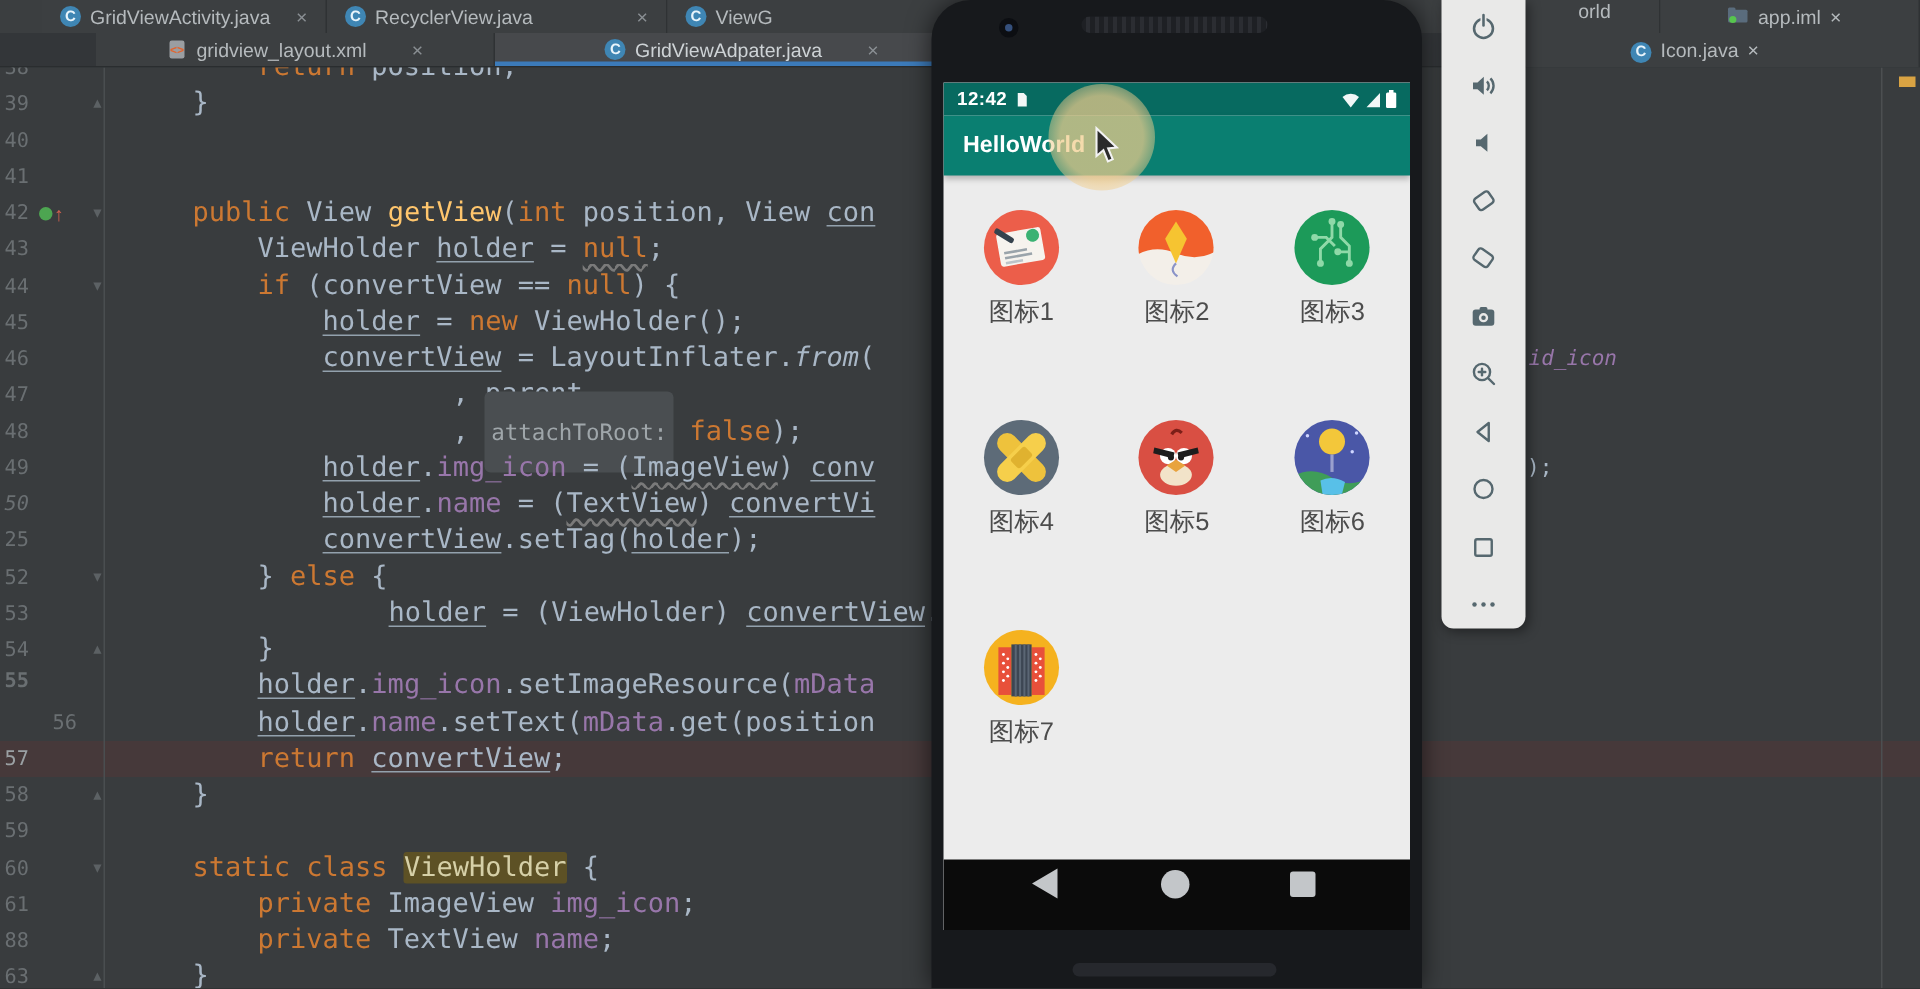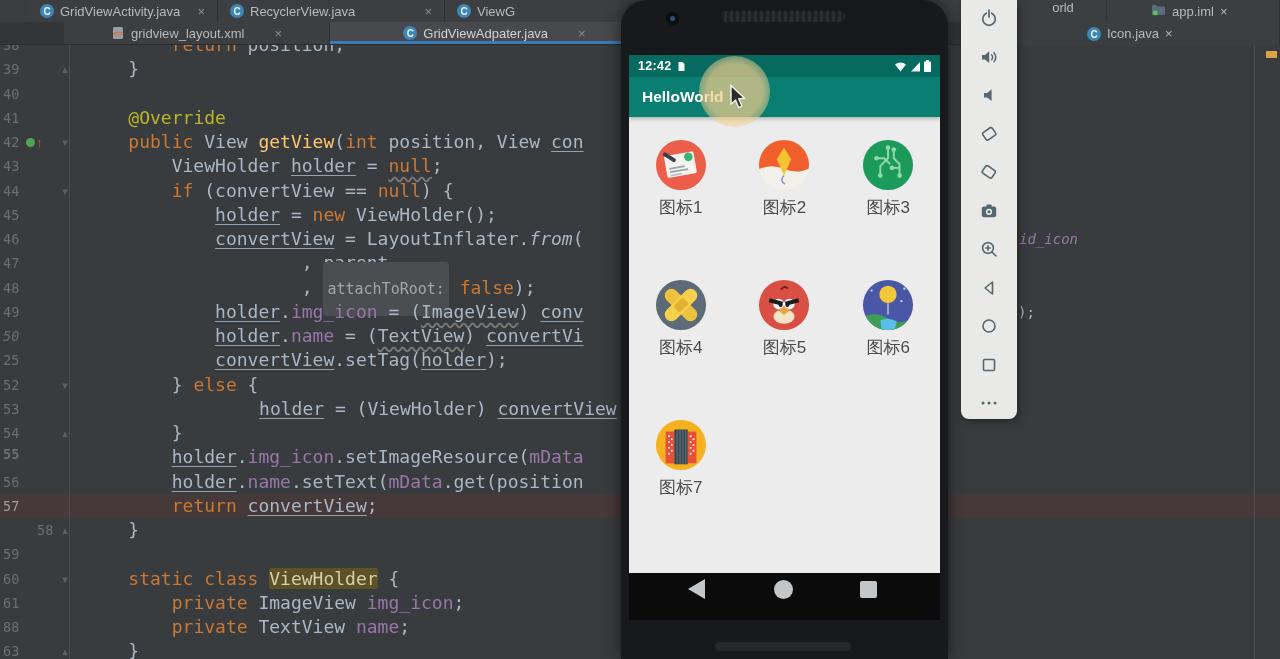--- a/index.html
+++ b/index.html
@@ -159,21 +159,20 @@
     <span>Icon.java</span>
     <span class="close">×</span>
   </div>
 
   <div id="editor">
     <div id="codeoffset">
       <div style="position:absolute;inset:0;">
           <div class="cline" style="top: 0px;"><span class="codetxt"><span class="sg-t">        </span><span class="sg-k">return</span><span class="sg-t"> position;</span></span></div>
           <div class="cline" style="top: 24.25px;"><span class="codetxt"><span class="sg-t">    }</span></span></div>
           <div class="cline" style="top: 48.5px;"><span class="codetxt"></span></div>
-          <div class="cline" style="top: 72.75px;"><span class="codetxt"><span class="sg-t">    </span><span class="sg-a">@Override</span></span></div>
           <div class="cline" style="top: 97px;"><span class="codetxt"><span class="sg-t">    </span><span class="sg-k">public</span><span class="sg-t"> View </span><span class="sg-m">getView</span><span class="sg-t">(</span><span class="sg-k">int</span><span class="sg-t"> position, View </span><span class="sg-u">con</span></span></div>
           <div class="cline" style="top: 121.25px;"><span class="codetxt"><span class="sg-t">        ViewHolder </span><span class="sg-u">holder</span><span class="sg-t"> = </span><span class="sg-n">null</span><span class="sg-t">;</span></span></div>
           <div class="cline" style="top: 145.5px;"><span class="codetxt"><span class="sg-t">        </span><span class="sg-k">if</span><span class="sg-t"> (convertView == </span><span class="sg-k">null</span><span class="sg-t">) {</span></span></div>
           <div class="cline" style="top: 169.75px;"><span class="codetxt"><span class="sg-t">            </span><span class="sg-u">holder</span><span class="sg-t"> = </span><span class="sg-k">new</span><span class="sg-t"> ViewHolder();</span></span></div>
           <div class="cline" style="top: 194px;"><span class="codetxt"><span class="sg-t">            </span><span class="sg-u">convertView</span><span class="sg-t"> = LayoutInflater.</span><span class="sg-i">from</span><span class="sg-t">(</span></span></div>
           <div class="cline" style="top: 218.25px;"><span class="codetxt"><span class="sg-t">                    , parent</span></span></div>
           <div class="cline" style="top: 242.5px;"><span class="codetxt"><span class="sg-t">                    , </span><span class="sg-h">attachToRoot:</span><span class="sg-t"> </span><span class="sg-k">false</span><span class="sg-t">);</span></span></div>
           <div class="cline" style="top: 266.75px;"><span class="codetxt"><span class="sg-t">            </span><span class="sg-u">holder</span><span class="sg-t">.</span><span class="sg-f">img_icon</span><span class="sg-t"> = (</span><span class="sg-cw">ImageView</span><span class="sg-t">) </span><span class="sg-u">conv</span></span></div>
           <div class="cline" style="top: 291px;"><span class="codetxt"><span class="sg-t">            </span><span class="sg-u">holder</span><span class="sg-t">.</span><span class="sg-f">name</span><span class="sg-t"> = (</span><span class="sg-cw">TextView</span><span class="sg-t">) </span><span class="sg-u">convertVi</span></span></div>
           <div class="cline" style="top: 315.25px;"><span class="codetxt"><span class="sg-t">            </span><span class="sg-u">convertView</span><span class="sg-t">.setTag(</span><span class="sg-u">holder</span><span class="sg-t">);</span></span></div>
@@ -211,23 +210,23 @@
           <div class="lnum" style="top: 242.5px;">48</div>
           <div class="lnum" style="top: 266.75px;">49</div>
           <div class="lnum" style="top: 291px; font-style: italic;">50</div>
           <div class="lnum" style="top: 315.25px;">25</div>
           <div class="lnum" style="top: 339.5px;">52</div>
           <div class="fold" style="top: 339.5px;">▾</div>
           <div class="lnum" style="top: 363.75px;">53</div>
           <div class="lnum" style="top: 388px;">54</div>
           <div class="fold" style="top: 388px;">▴</div>
           <div class="lnum" style="top: 409px; font-weight: bold;">55</div>
-          <div class="lnum" style="top: 436.5px;">56</div>
+          <div class="lnum" style="top: 436.5px; margin-left: 32px;">56</div>
           <div class="lnum" style="top: 460.75px; color: rgb(154, 160, 163);">57</div>
-          <div class="lnum" style="top: 485px; margin-left: 34px;">58</div>
+          <div class="lnum" style="top: 485px;">58</div>
           <div class="fold" style="top: 485px;">▴</div>
           <div class="lnum" style="top: 509.25px;">59</div>
           <div class="lnum" style="top: 533.5px;">60</div>
           <div class="fold" style="top: 533.5px;">▾</div>
           <div class="lnum" style="top: 557.75px;">61</div>
           <div class="lnum" style="top: 582px;">88</div>
           <div class="lnum" style="top: 606.25px;">63</div>
           <div class="fold" style="top: 606.25px;">▴</div>
         </div>
       <div style="position:absolute;inset:0;">

